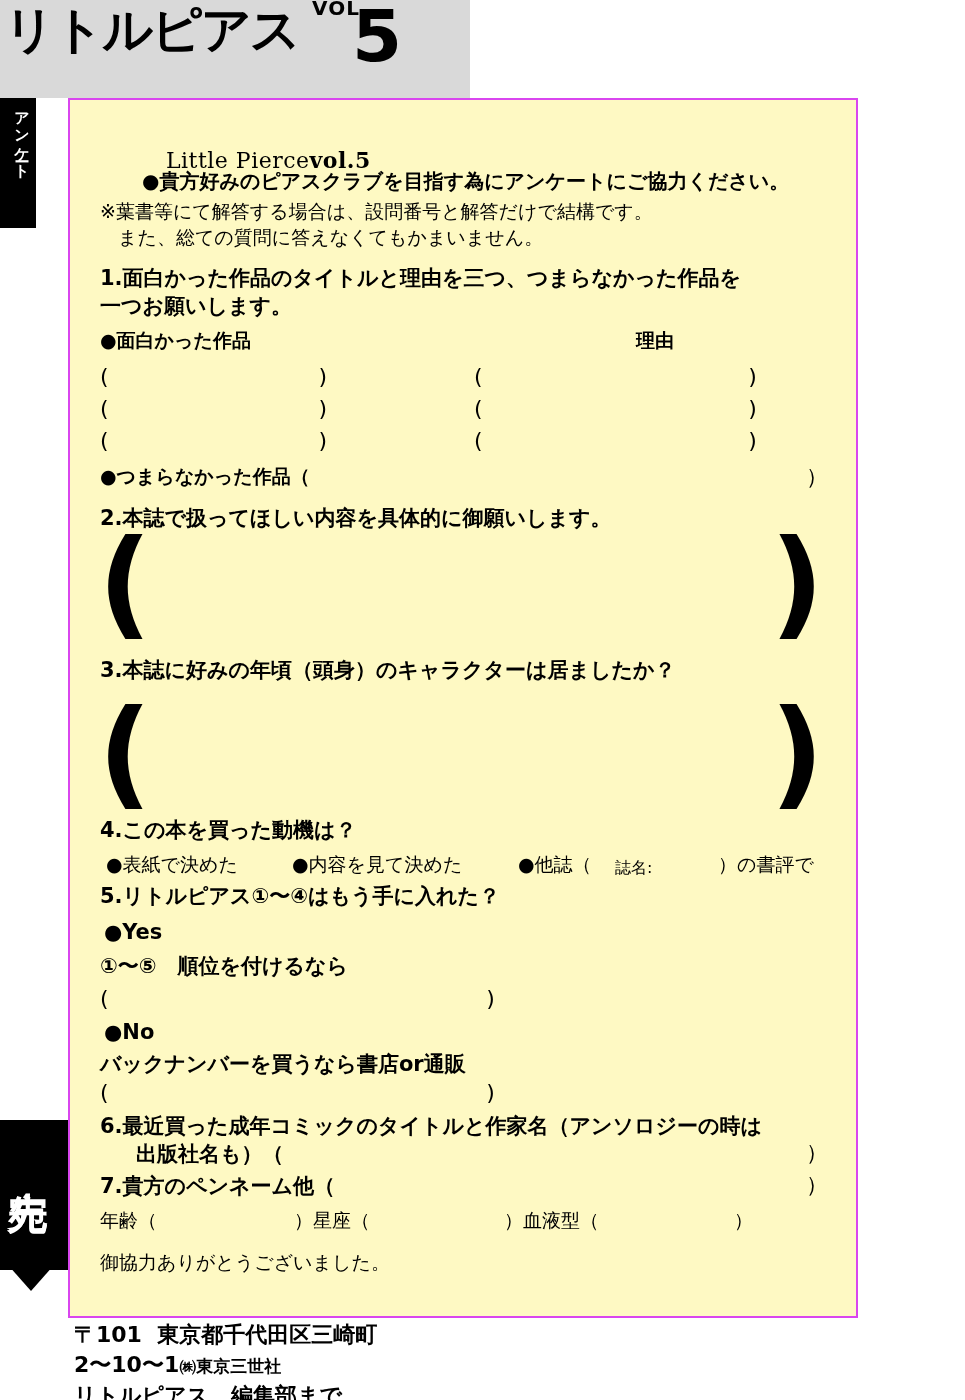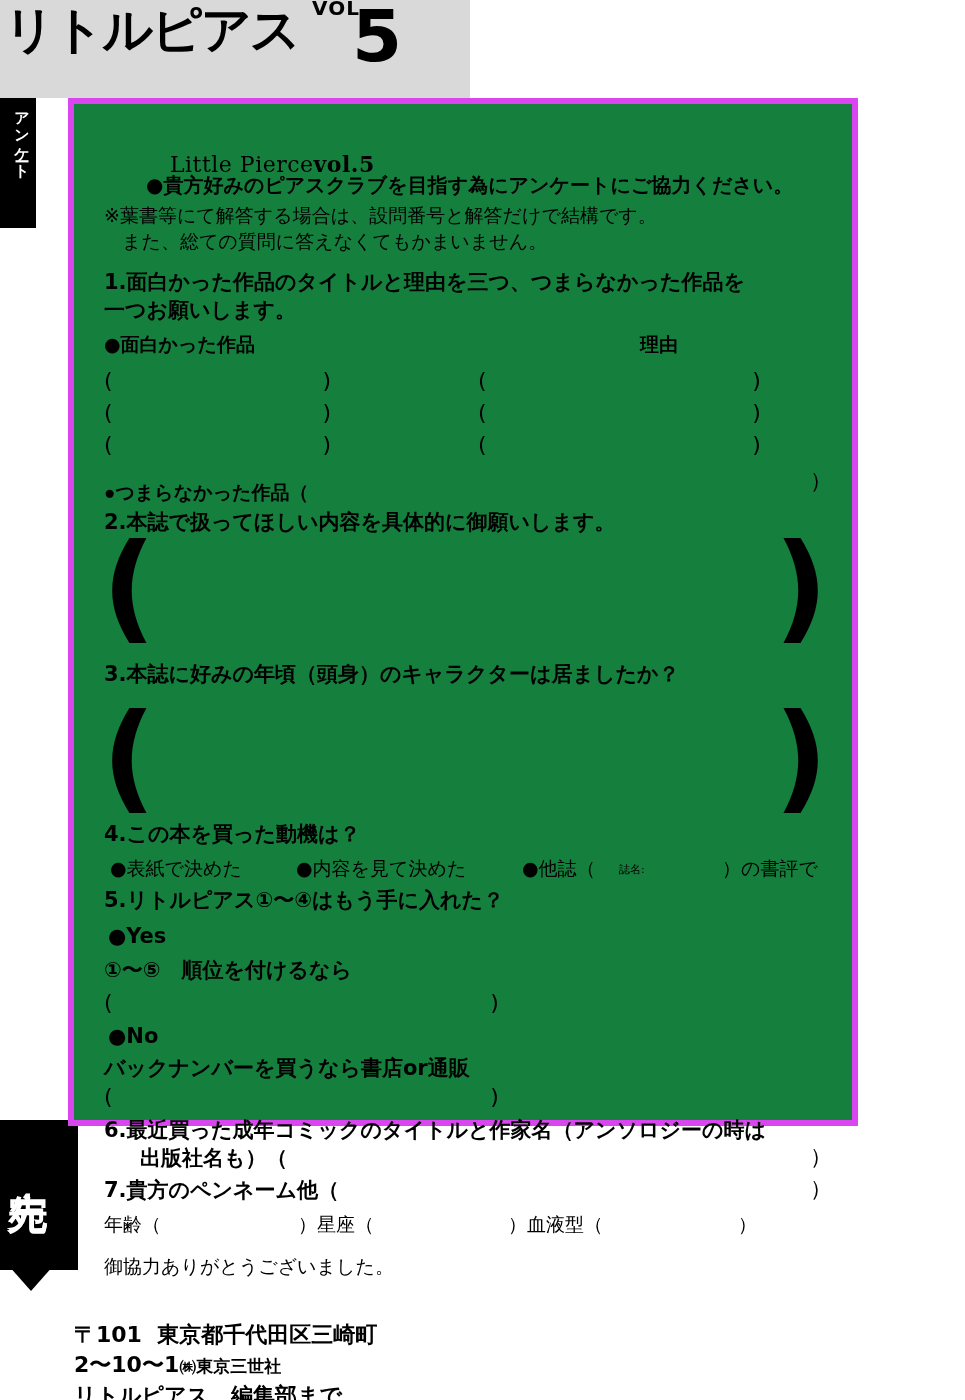--- a/index.html
+++ b/index.html
@@ -115,23 +115,23 @@
     border-right: 23px solid transparent;
     border-top: 26px solid #000000;
   }
 
   
   .form-box {
     position: absolute;
     left: 68px;
     top: 98px;
     width: 790px;
-    height: 1028px;
-    border: 6px solid #d946ef;
-    background: #15803d;
+    height: 1220px;
+    border: 2px solid #d946ef;
+    background: #fef9c3;
     box-sizing: border-box;
   }
   .inner {
     position: relative;
     width: 100%;
     height: 100%;
   }
 
   .t { position: absolute; white-space: pre; }
 
@@ -159,21 +159,21 @@
     line-height: 28px;
   }
   .q-small {
     font-size: 19px;
     font-weight: bold;
   }
   .plain {
     font-size: 19px;
   }
   .tiny {
-    font-size: 11px;
+    font-size: 16px;
   }
 
   .paren-row {
     font-size: 22px;
     letter-spacing: 0;
   }
 
   .bigparen {
     font-size: 118px;
     font-weight: bold;
@@ -237,21 +237,21 @@
 
       <div class="t paren-row" style="left:30px; top:264px;">(                              )</div>
       <div class="t paren-row" style="left:404px; top:264px;">(                                      )</div>
 
       <div class="t paren-row" style="left:30px; top:296px;">(                              )</div>
       <div class="t paren-row" style="left:404px; top:296px;">(                                      )</div>
 
       <div class="t paren-row" style="left:30px; top:328px;">(                              )</div>
       <div class="t paren-row" style="left:404px; top:328px;">(                                      )</div>
 
-      <div class="t q-small" style="left:30px; top:376px;font-family:Liberation Mono, monospace;">●つまらなかった作品（</div>
+      <div class="t q-small" style="left:30px; top:364px;">●つまらなかった作品（</div>
       <div class="t paren-row" style="left:736px; top:362px;">）</div>
 
       <div class="t q" style="left:30px; top:404px;text-align:right;">2.本誌で扱ってほしい内容を具体的に御願いします。</div>
 
       <div class="t bigparen" style="left:28px; top:424px;">(</div>
       <div class="t bigparen" style="left:700px; top:424px;">)</div>
 
       <div class="t q" style="left:30px; top:556px;">3.本誌に好みの年頃（頭身）のキャラクターは居ましたか？</div>
 
       <div class="t bigparen" style="left:28px; top:594px;">(</div>

